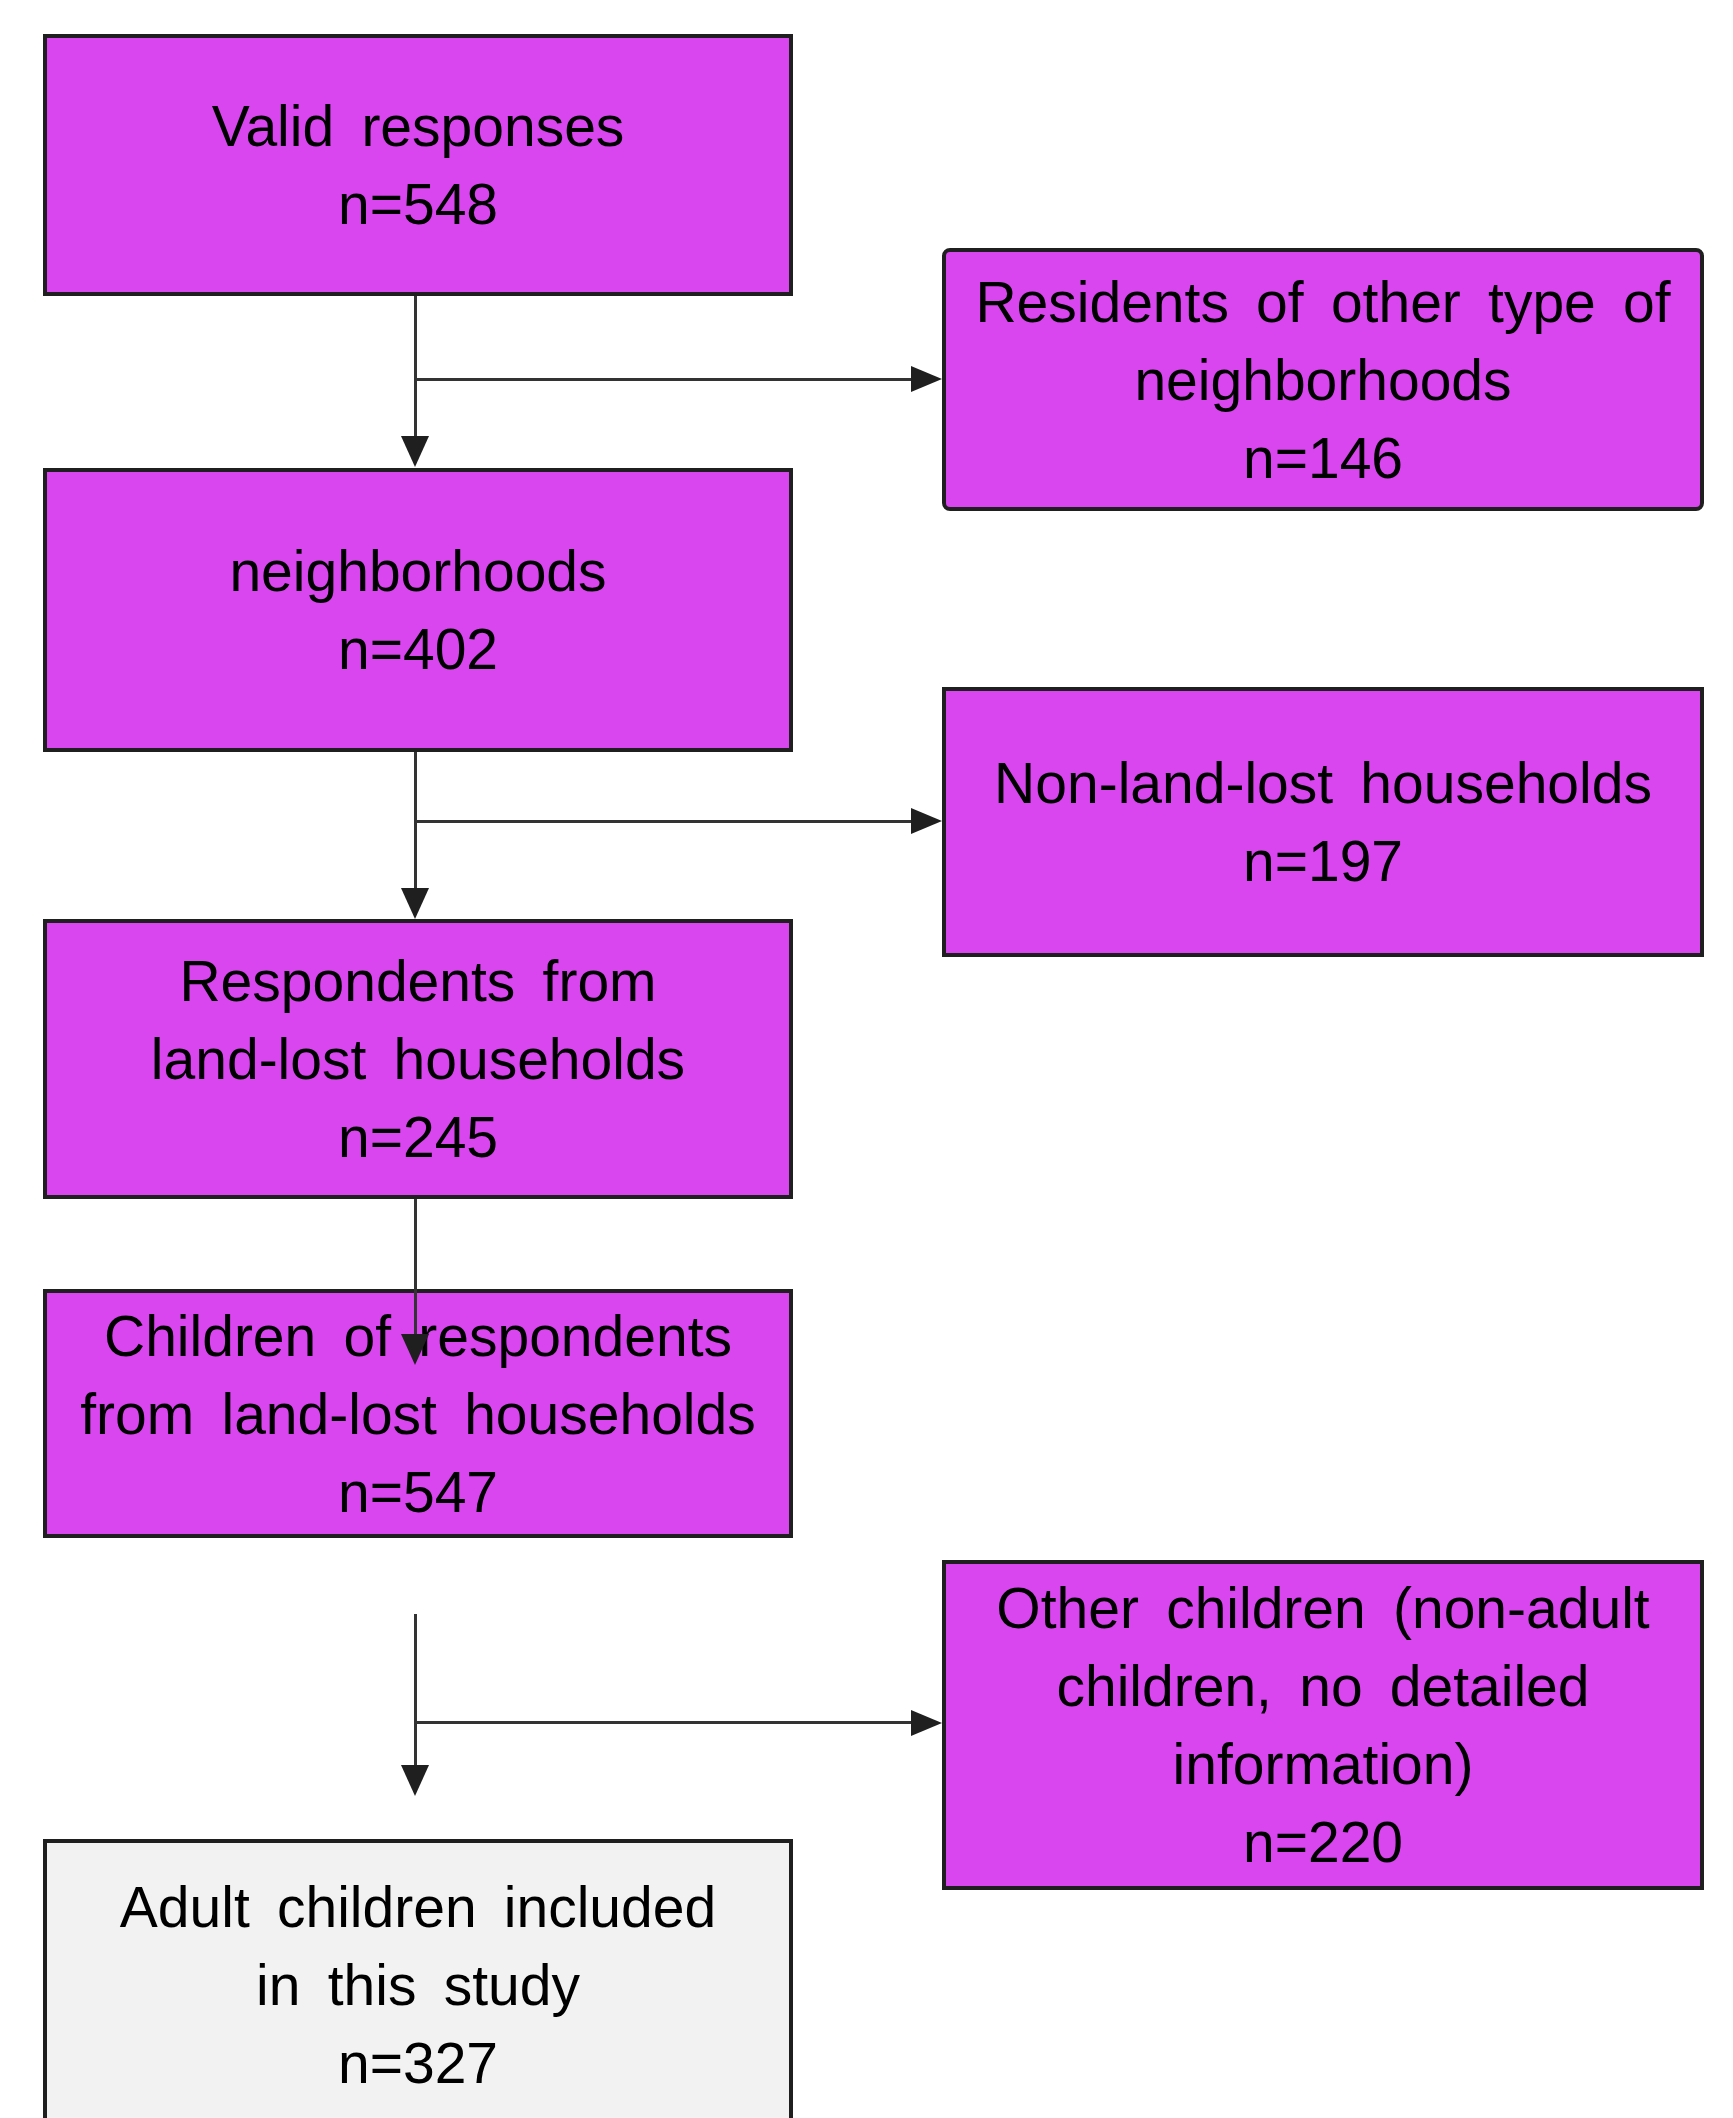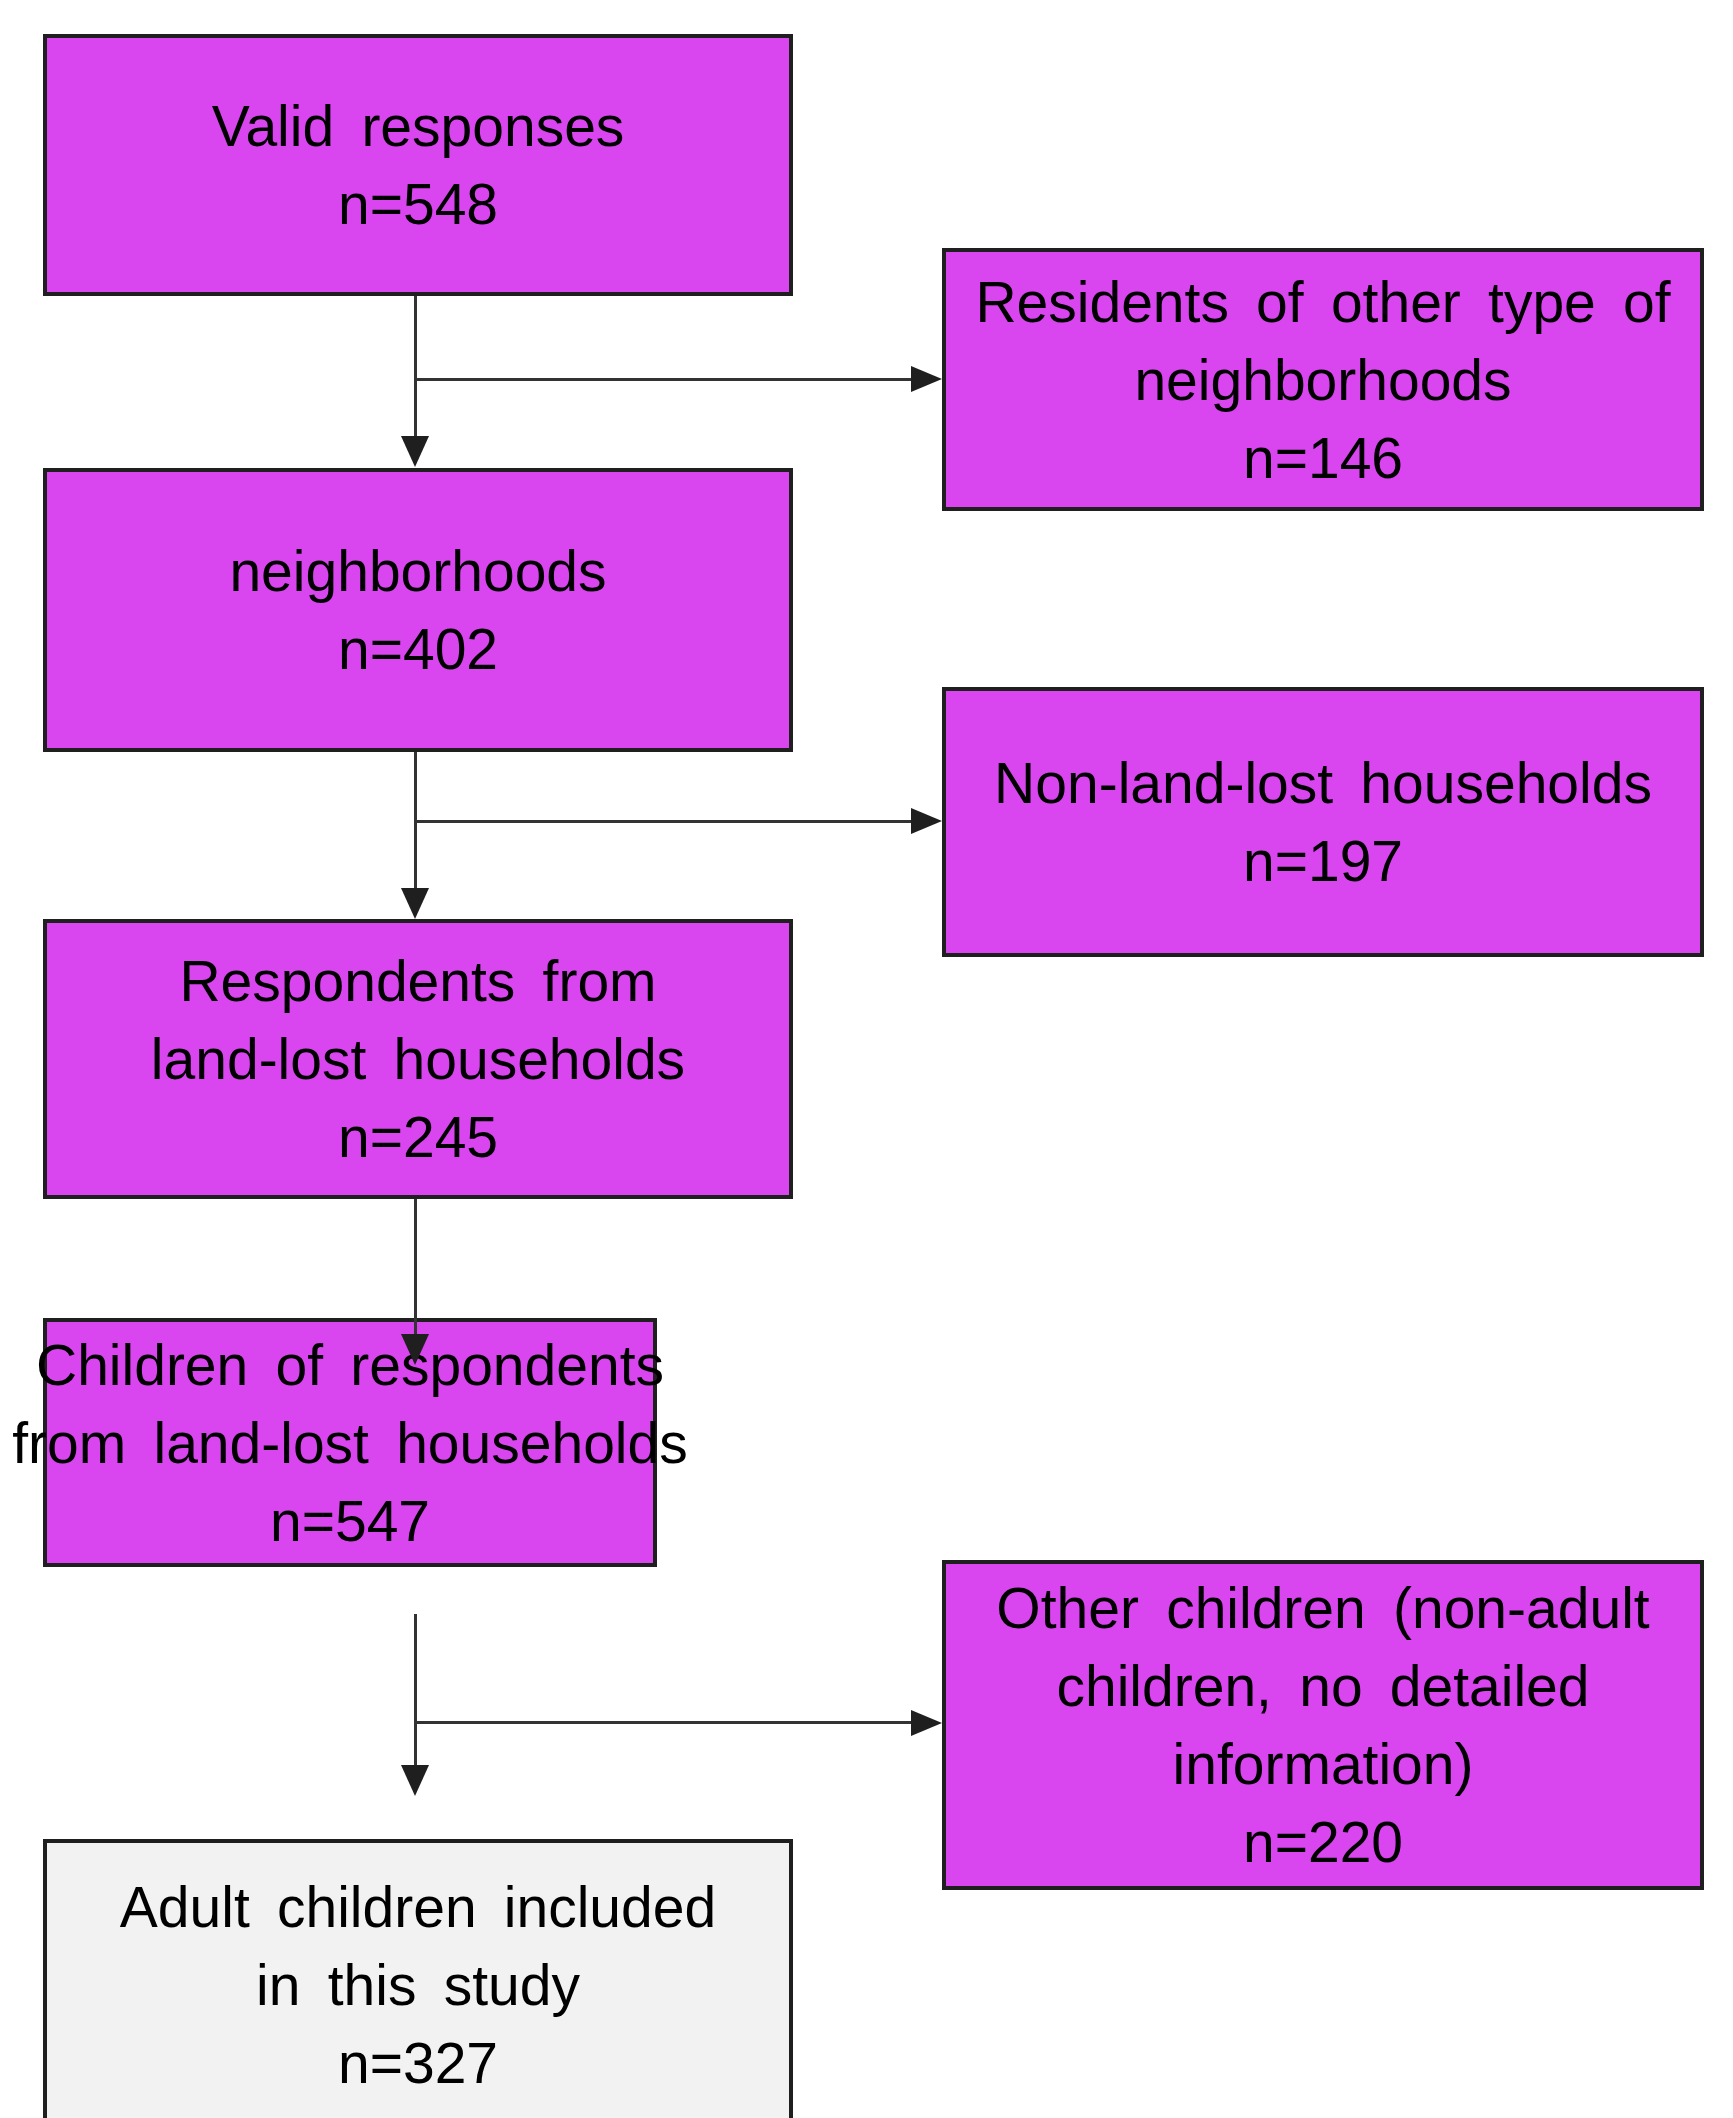--- a/index.html
+++ b/index.html
@@ -45,21 +45,21 @@
 </head>
 <body>
 
 <div class="canvas">
 
   <div class="node" style="left:43px; top:34px; width:750px; height:262px;">
     <div class="nline">Valid responses</div>
     <div class="nline">n=548</div>
   </div>
 
-  <div class="node" style="left:942px; top:248px; width:762px; height:263px;">
+  <div class="node" style="left:942px; top:248px; width:762px; height:263px;border-radius:8px;">
     <div class="nline">Residents of other type of</div>
     <div class="nline">neighborhoods</div>
     <div class="nline">n=146</div>
   </div>
 
   <div class="node" style="left:43px; top:468px; width:750px; height:284px;">
     <div class="nline">neighborhoods</div>
     <div class="nline">n=402</div>
   </div>
 
@@ -67,21 +67,21 @@
     <div class="nline">Non-land-lost households</div>
     <div class="nline">n=197</div>
   </div>
 
   <div class="node" style="left:43px; top:919px; width:750px; height:280px;">
     <div class="nline">Respondents from</div>
     <div class="nline">land-lost households</div>
     <div class="nline">n=245</div>
   </div>
 
-  <div class="node" style="left:43px; top:1318px; width:614px; height:249px;">
+  <div class="node" style="left:43px; top:1289px; width:750px; height:249px;">
     <div class="nline">Children of respondents</div>
     <div class="nline">from land-lost households</div>
     <div class="nline">n=547</div>
   </div>
 
   <div class="node" style="left:942px; top:1560px; width:762px; height:330px;">
     <div class="nline">Other children (non-adult</div>
     <div class="nline">children, no detailed</div>
     <div class="nline">information)</div>
     <div class="nline">n=220</div>

